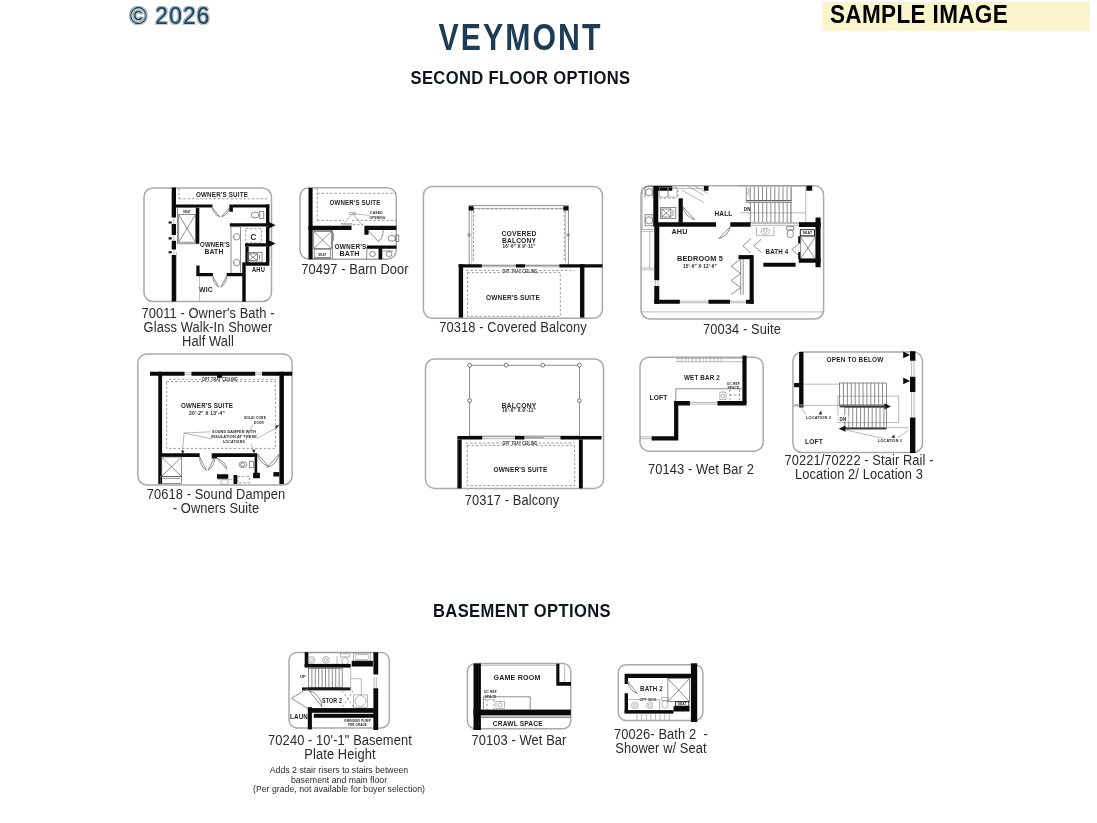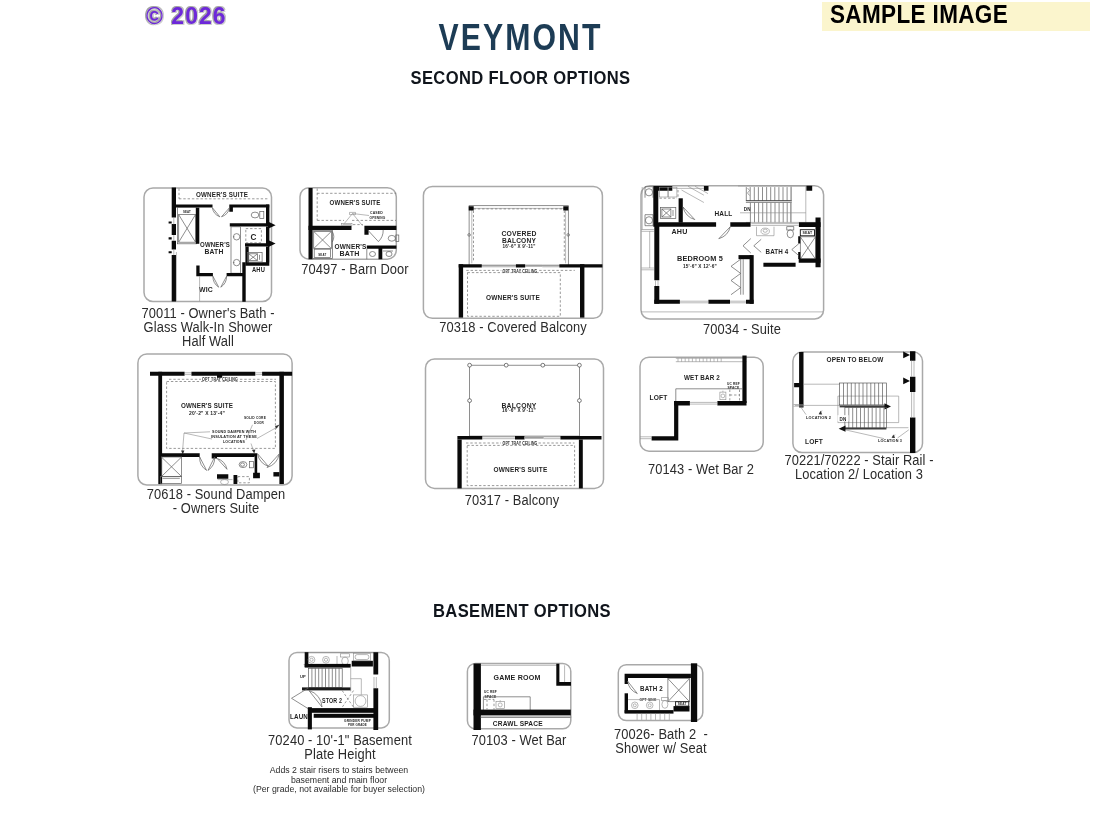--- a/index.html
+++ b/index.html
@@ -6,21 +6,21 @@
   #page{position:relative;width:1097px;height:823px;background:#fff;overflow:hidden;
         font-family:"Liberation Sans", sans-serif;}
   .cap{position:absolute;color:#2b2b2b;font-size:14px;line-height:14px;text-align:center;
        letter-spacing:0.1px;white-space:nowrap;transform:scaleX(0.92);transform-origin:50% 50%;}
   svg text{font-family:"Liberation Sans", sans-serif;fill:#262626;}
 </style>
 </head>
 <body>
 <div id="page">
 
-  <div style="position:absolute;left:146px;top:3px;font-size:23px;font-weight:bold;color:#6d28d9;letter-spacing:1px;
+  <div style="position:absolute;left:130px;top:3px;font-size:23px;font-weight:normal;color:#0c4a6e;letter-spacing:1px;
        text-shadow:-1.2px -1.2px 0 #a2a2a2, 1.2px 1.2px 0 #cfcfcf, -1.2px 1.2px 0 #b8b8b8, 1.2px -1.2px 0 #bdbdbd;">© 2026</div>
 
   <div style="position:absolute;left:822px;top:2px;width:268px;height:29px;background:#fbf5cd;"></div>
 
   <div style="position:absolute;left:830px;top:0px;font-size:25px;font-weight:bold;color:#000;letter-spacing:0.4px;transform:scaleX(0.9);transform-origin:0 50%;">SAMPLE IMAGE</div>
 
   <div style="position:absolute;left:0;top:17px;width:1041px;text-align:center;font-size:36px;
        font-weight:bold;color:#1d3c55;letter-spacing:2.5px;transform:scaleX(0.84);transform-origin:50% 50%;">VEYMONT</div>
 
   <div style="position:absolute;left:0;top:68px;width:1041px;text-align:center;font-size:18px;

